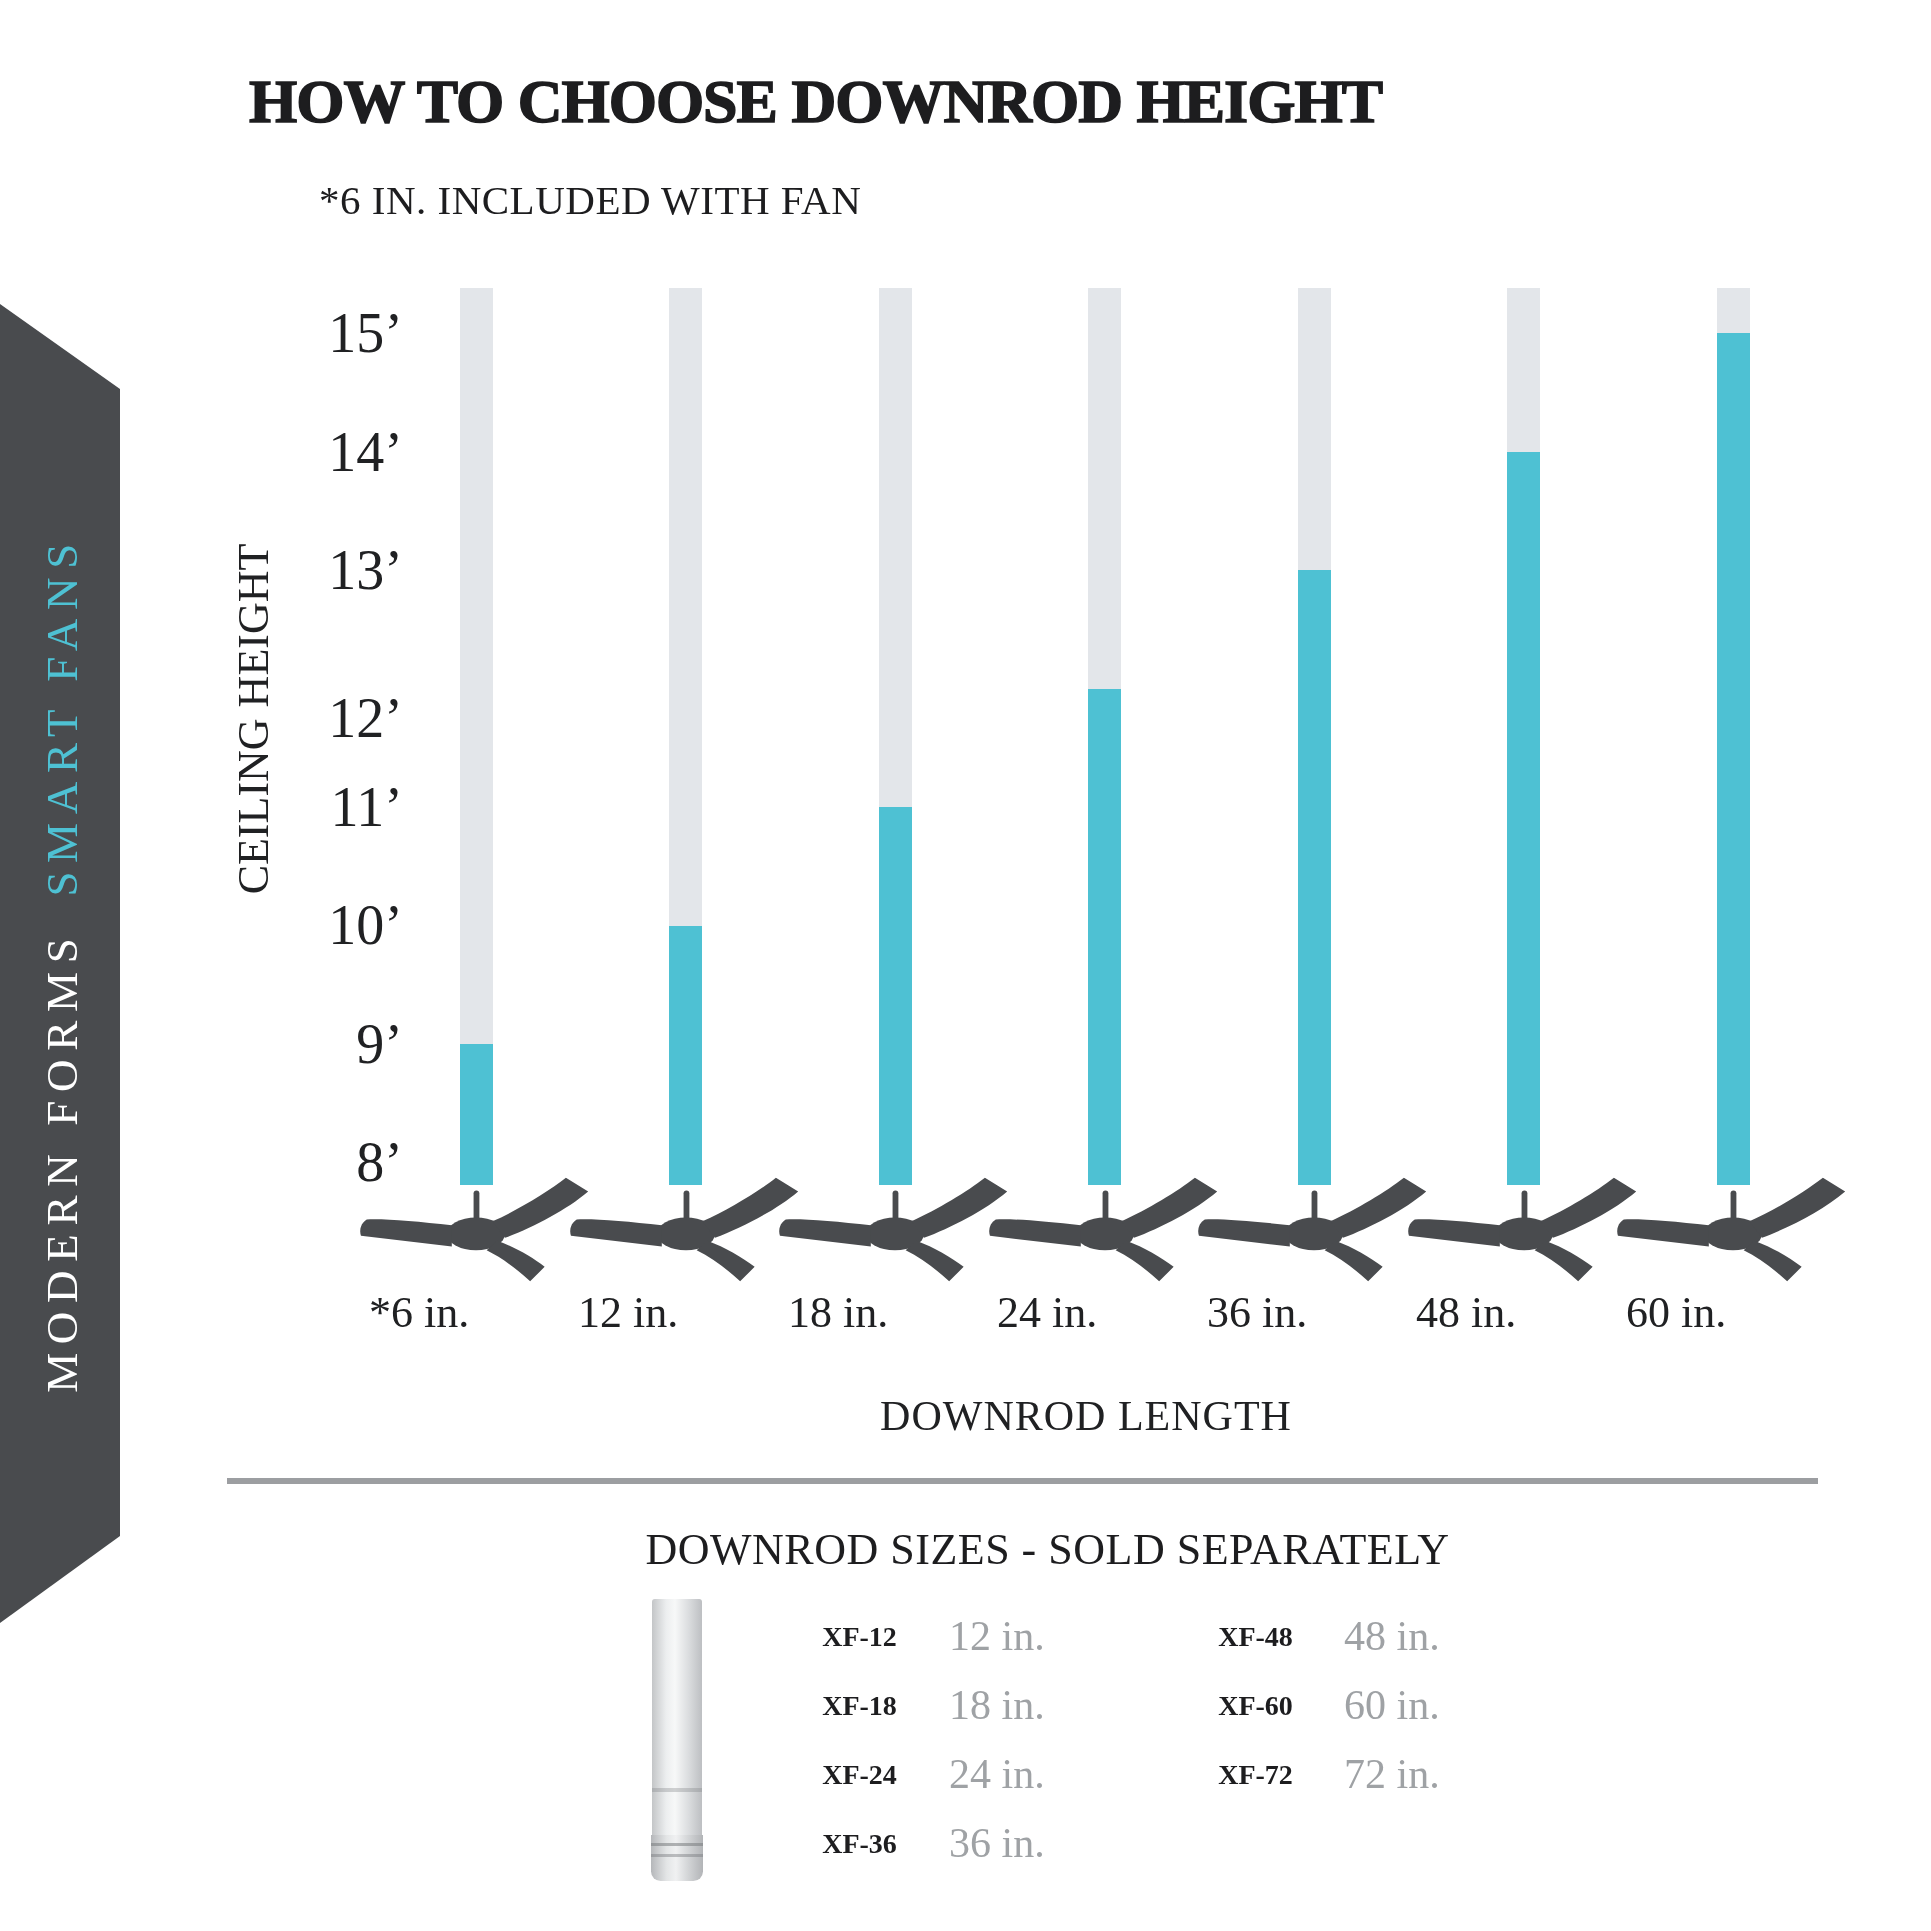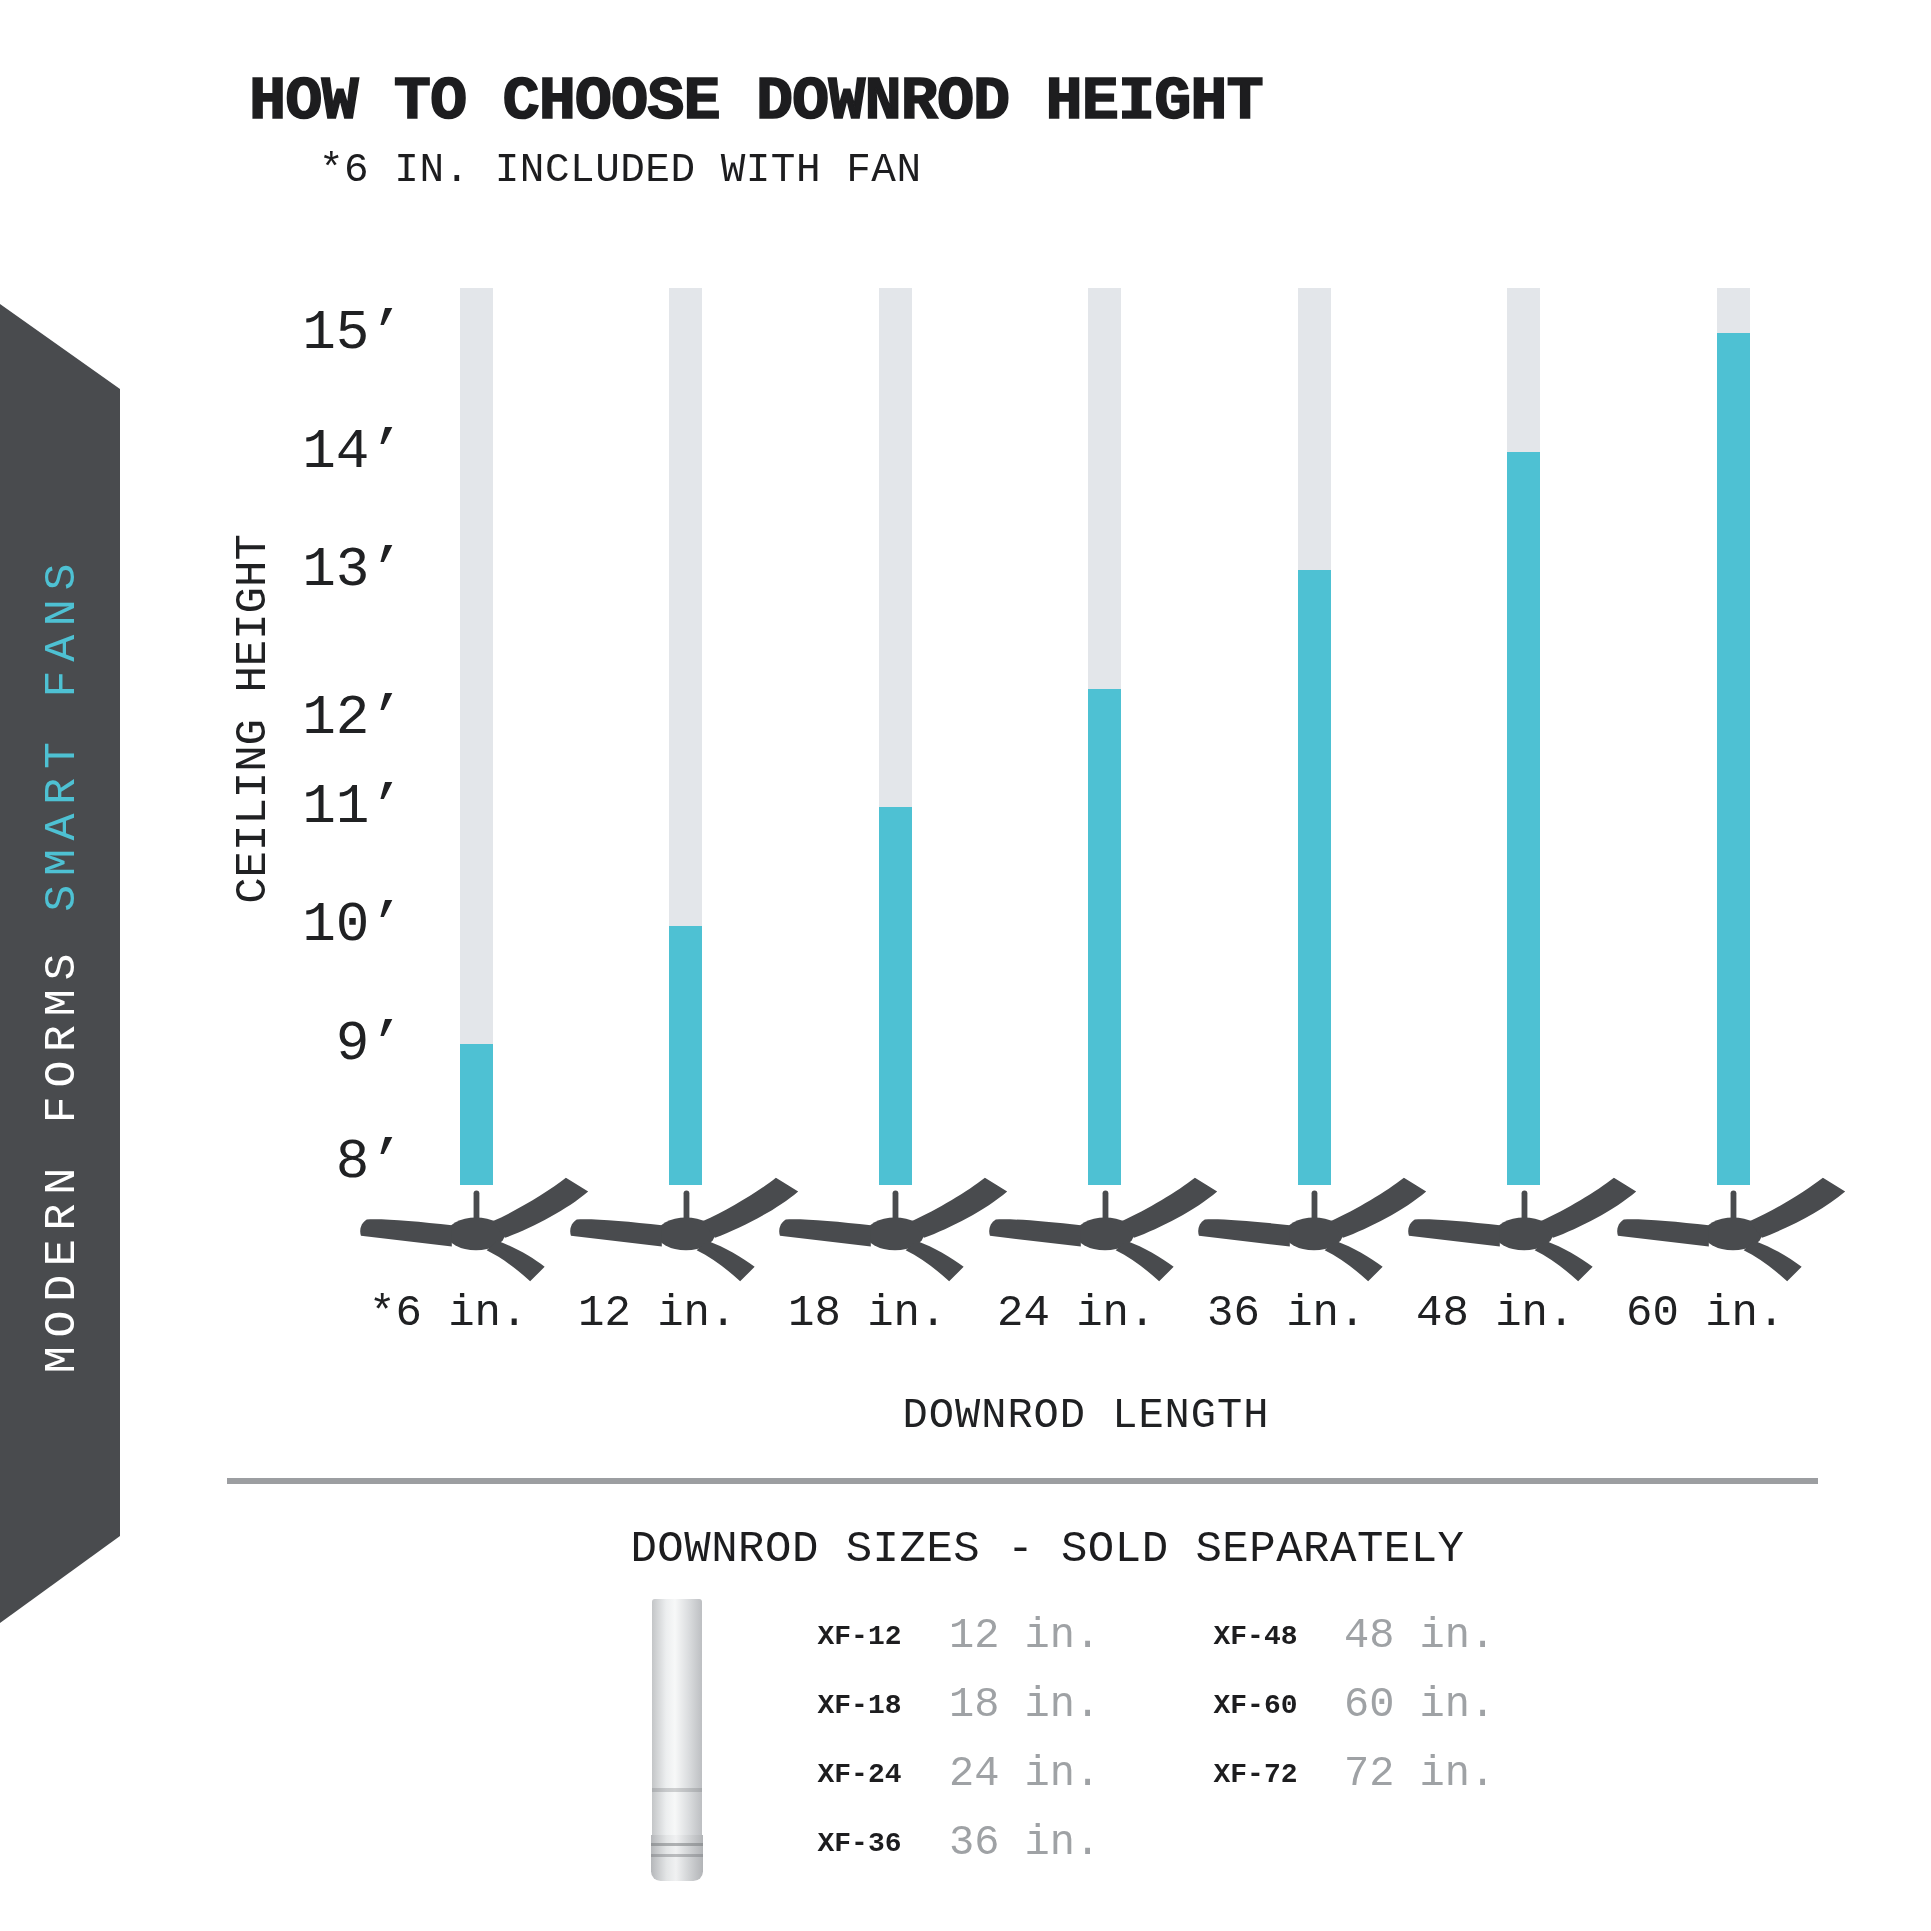--- a/index.html
+++ b/index.html
@@ -1,22 +1,22 @@
 <!DOCTYPE html>
 <html><head>
 <meta charset="utf-8">
 <style>
   html,body{margin:0;padding:0;background:#fff;}
   .page{position:relative;width:1931px;height:1931px;background:#fff;overflow:hidden;
-        font-family:Liberation Mono, monospace;color:#1d1d1f;
+        font-family:Liberation Serif, serif;color:#1d1d1f;
         --accent:#4EC1D3;--track:#E3E6EA;--dark:#494B4E;--gray:#9FA2A5;--divider:#9C9EA1;}
   .abs{position:absolute;}
   .title{left:249px;top:66px;font-size:62px;font-weight:bold;letter-spacing:-1px;
          -webkit-text-stroke:1.5px #1d1d1f;white-space:nowrap;}
-  .subtitle{left:319px;top:147px;font-size:41px;letter-spacing:0.5px;white-space:nowrap;}
+  .subtitle{left:319px;top:176px;font-size:41px;letter-spacing:0.5px;white-space:nowrap;}
   .banner{left:0;top:304px;width:120px;height:1319px;background:var(--dark);
           clip-path:polygon(0 0,100% 6.44%,100% 93.41%,0 100%);}
   .banner-text-anchor{left:62px;top:964px;width:0;height:0;}
   .banner-text{position:absolute;transform:translate(-50%,-50%) rotate(-90deg);
                white-space:nowrap;font-size:45px;letter-spacing:8.7px;color:#fff;}
   .banner-text .brand{margin-right:33px;}
   .banner-text .product{color:var(--accent);}
   .ylabel-anchor{left:253px;top:719px;width:0;height:0;}
   .ylabel{position:absolute;transform:translate(-50%,-50%) rotate(-90deg);
           white-space:nowrap;font-size:44px;color:#202123;}

